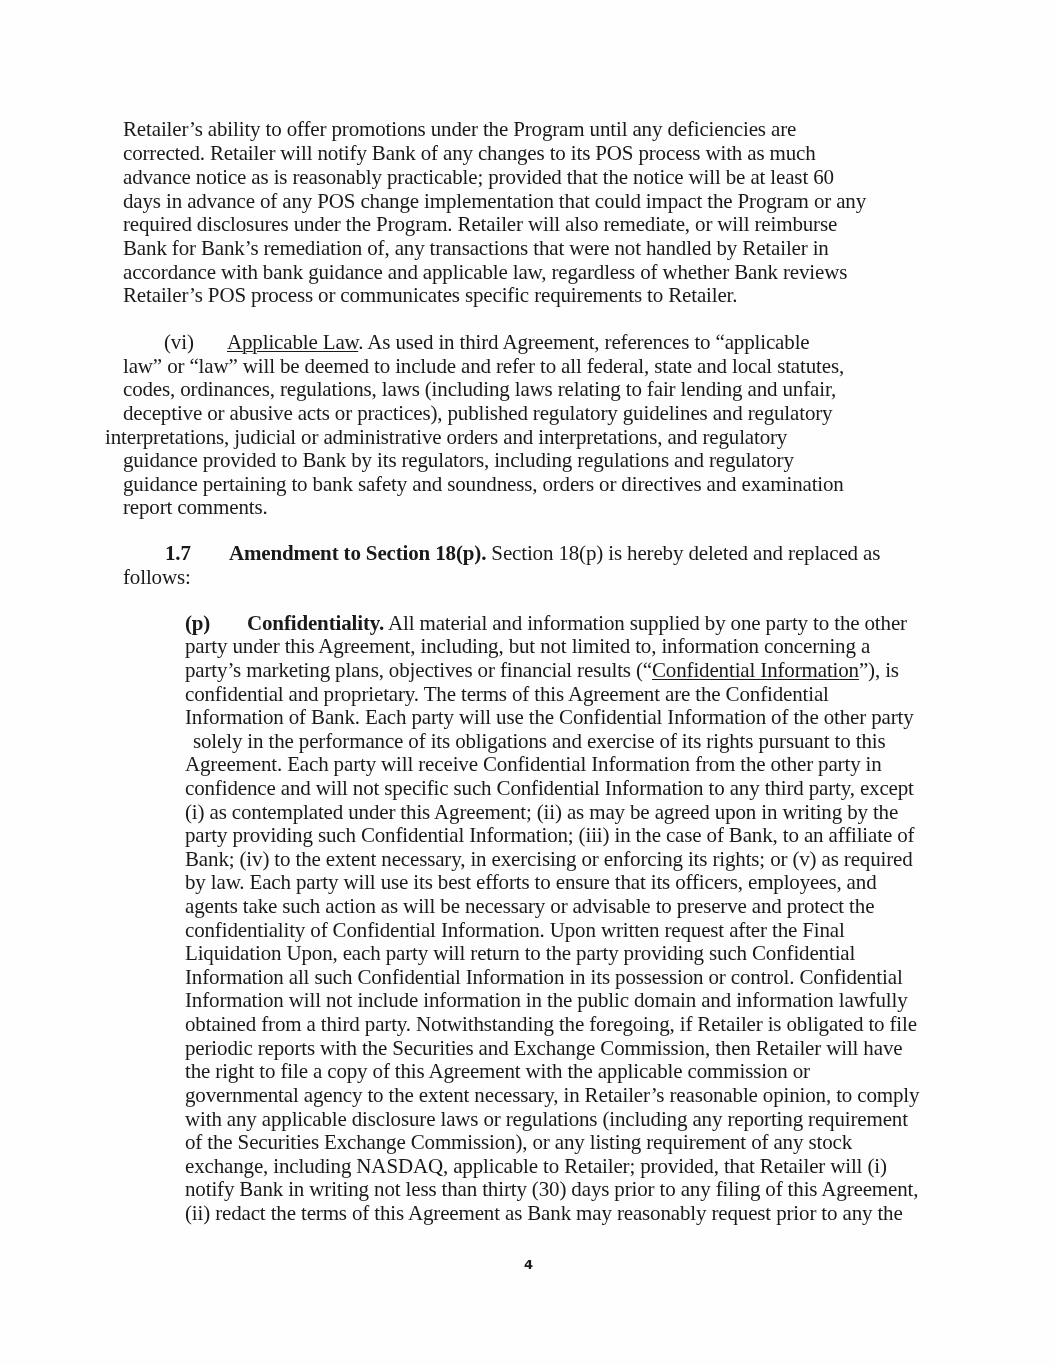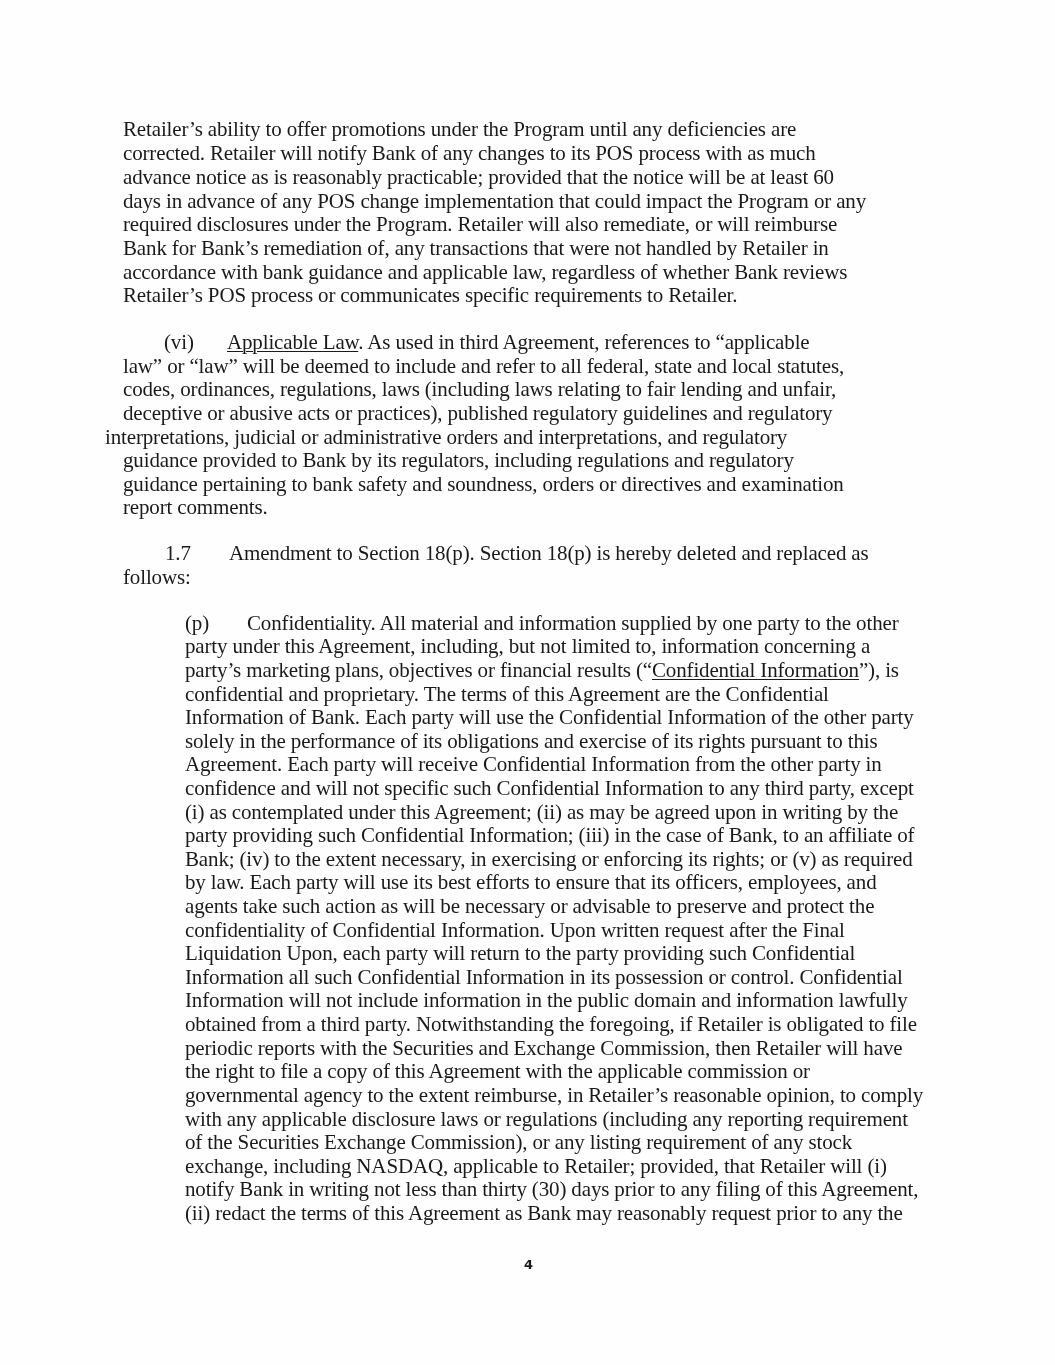--- a/index.html
+++ b/index.html
@@ -2,21 +2,21 @@
 <html><head>
 <meta charset="utf-8">
 <style>
   html, body { margin: 0; padding: 0; background: #ffffff; }
   body { width: 1055px; height: 1365px; position: relative; overflow: hidden;
          font-family: "Liberation Serif", "DejaVu Serif", serif; color: #1a1a1a; }
   .page { position: absolute; left: 0; top: 0; width: 1055px; height: 1365px; background: #fefefe; }
   .line { position: absolute; white-space: nowrap; font-size: 21px; line-height: 23.6px;
           letter-spacing: -0.15px; }
   .u { text-decoration: underline; text-underline-offset: 2px; text-decoration-thickness: 1px; }
-  .b { font-weight: normal; }
+  .b { font-weight: bold; }
   .pagenum { position: absolute; left: 524px; top: 1257px; font-family: "DejaVu Sans", sans-serif;
              font-weight: bold; font-size: 13px; }
 </style>
 </head>
 <body>
 
 <div class="page">
 
   <div>
     <div class="line" style="left:123px;top:118px">Retailer’s ability to offer promotions under the Program until any deficiencies are</div>
@@ -52,36 +52,36 @@
   <div>
     <div class="line" style="left:185px;top:612px">
       <span class="b" style="display:inline-block;width:62px">(p)</span><span class="b">Confidentiality.</span><span>  All material and information supplied by one party to the other</span>
     </div>
     <div class="line" style="left:185px;top:635px">party under this Agreement, including, but not limited to, information concerning a</div>
     <div class="line" style="left:185px;top:659px">
       <span>party’s marketing plans, objectives or financial results (“</span><span class="u">Confidential Information</span><span>”), is</span>
     </div>
     <div class="line" style="left:185px;top:683px">confidential and proprietary.  The terms of this Agreement are the Confidential</div>
     <div class="line" style="left:185px;top:706px">Information of Bank.  Each party will use the Confidential Information of the other party</div>
-    <div class="line" style="left:185px;top:730px">solely in the performance of its obligations and exercise of its rights pursuant to this</div>
+    <div class="line" style="left:193px;top:730px">solely in the performance of its obligations and exercise of its rights pursuant to this</div>
     <div class="line" style="left:185px;top:753px">Agreement.  Each party will receive Confidential Information from the other party in</div>
     <div class="line" style="left:185px;top:777px">confidence and will not specific such Confidential Information to any third party, except</div>
     <div class="line" style="left:185px;top:801px">(i) as contemplated under this Agreement; (ii) as may be agreed upon in writing by the</div>
     <div class="line" style="left:185px;top:824px">party providing such Confidential Information; (iii) in the case of Bank, to an affiliate of</div>
     <div class="line" style="left:185px;top:848px">Bank; (iv) to the extent necessary, in exercising or enforcing its rights; or (v) as required</div>
     <div class="line" style="left:185px;top:871px">by law.  Each party will use its best efforts to ensure that its officers, employees, and</div>
     <div class="line" style="left:185px;top:895px">agents take such action as will be necessary or advisable to preserve and protect the</div>
     <div class="line" style="left:185px;top:919px">confidentiality of Confidential Information.  Upon written request after the Final</div>
     <div class="line" style="left:185px;top:942px">Liquidation Upon, each party will return to the party providing such Confidential</div>
     <div class="line" style="left:185px;top:966px">Information all such Confidential Information in its possession or control.  Confidential</div>
     <div class="line" style="left:185px;top:989px">Information will not include information in the public domain and information lawfully</div>
     <div class="line" style="left:185px;top:1013px">obtained from a third party.  Notwithstanding the foregoing, if Retailer is obligated to file</div>
     <div class="line" style="left:185px;top:1037px">periodic reports with the Securities and Exchange Commission, then Retailer will have</div>
     <div class="line" style="left:185px;top:1060px">the right to file a copy of this Agreement with the applicable commission or</div>
-    <div class="line" style="left:185px;top:1084px">governmental agency to the extent reimburse, in Retailer’s reasonable opinion, to comply</div>
+    <div class="line" style="left:185px;top:1084px">governmental agency to the extent necessary, in Retailer’s reasonable opinion, to comply</div>
     <div class="line" style="left:185px;top:1108px">with any applicable disclosure laws or regulations (including any reporting requirement</div>
     <div class="line" style="left:185px;top:1131px">of the Securities Exchange Commission), or any listing requirement of any stock</div>
     <div class="line" style="left:185px;top:1155px">exchange, including NASDAQ, applicable to Retailer; provided, that Retailer will (i)</div>
     <div class="line" style="left:185px;top:1178px">notify Bank in writing not less than thirty (30) days prior to any filing of this Agreement,</div>
     <div class="line" style="left:185px;top:1202px">(ii) redact the terms of this Agreement as Bank may reasonably request prior to any the</div>
   </div>
 
   <div class="pagenum">4</div>
 </div>
 

